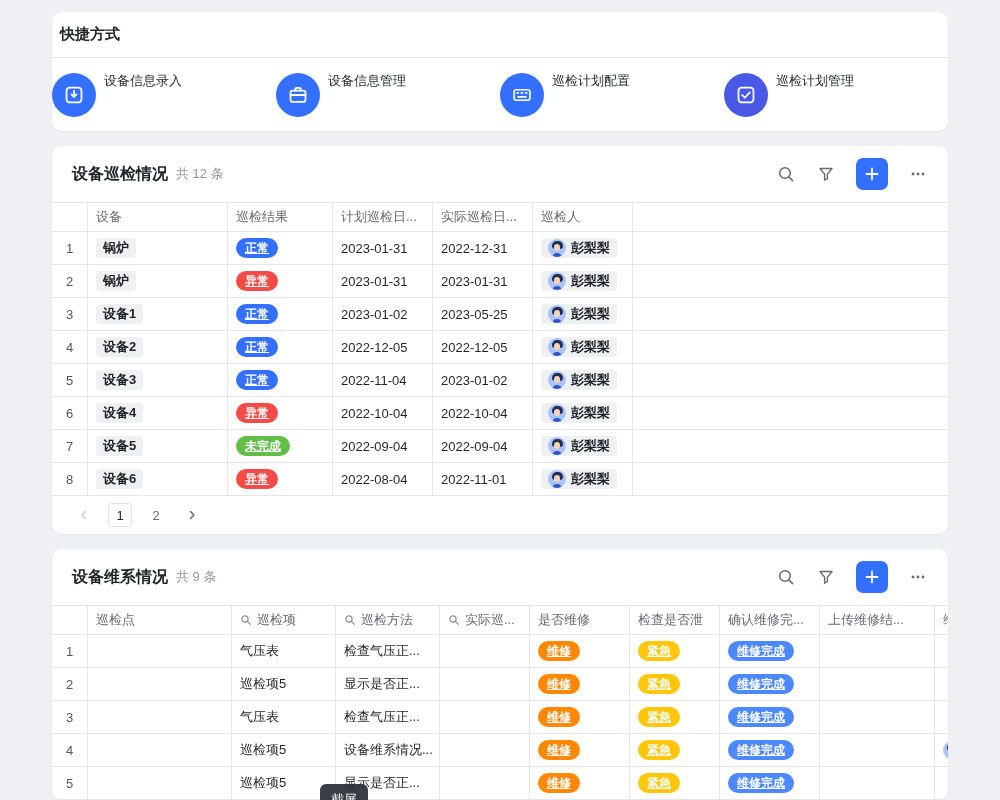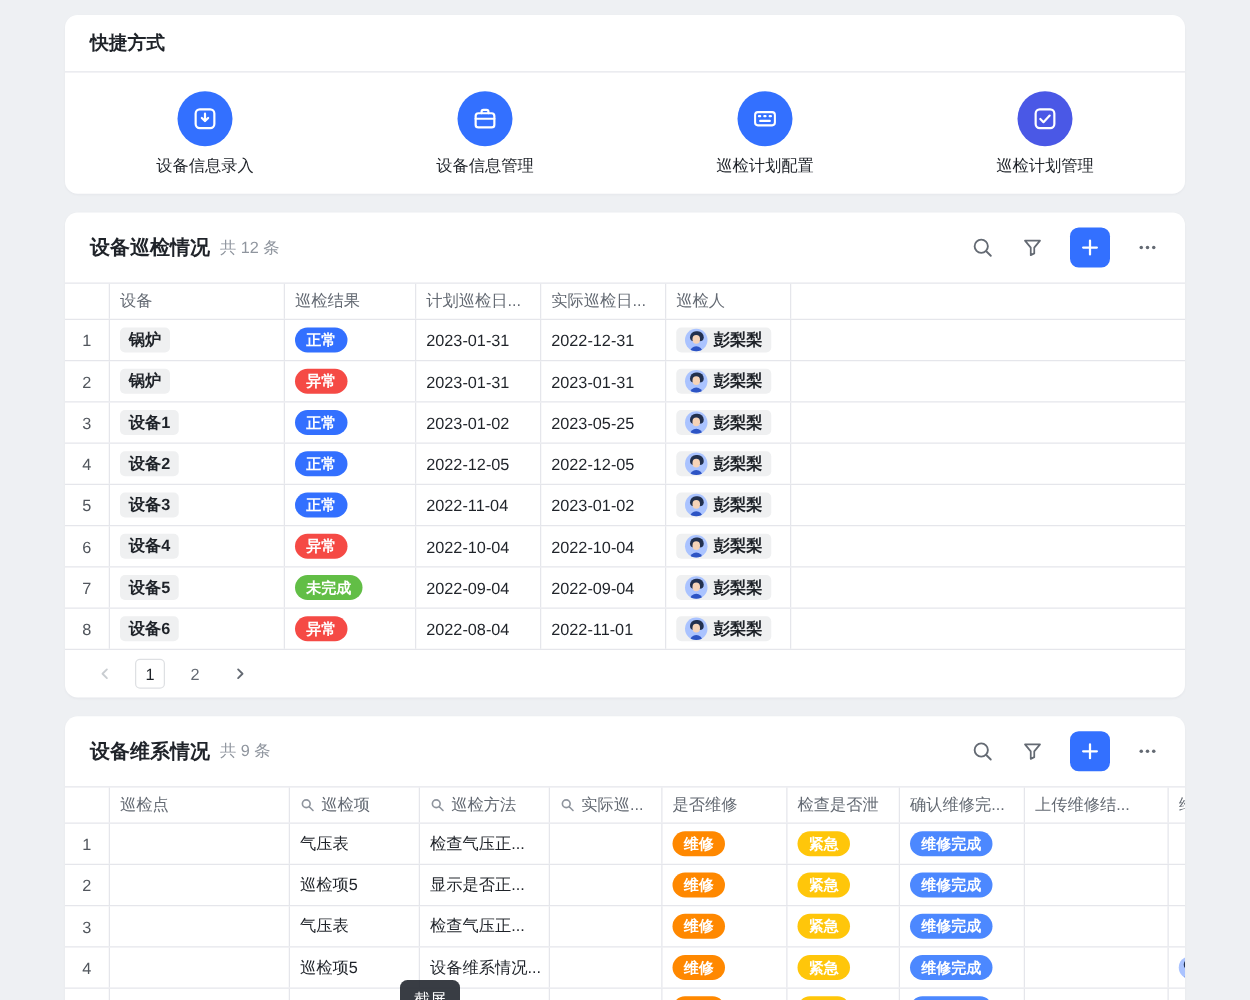--- a/index.html
+++ b/index.html
@@ -8,45 +8,45 @@
     background:#eef0f3;
     font-family:"Liberation Sans","DejaVu Sans",sans-serif;
     color:#1f2329;
     overflow:hidden;
     position:relative;
   }
   .page { position:absolute; inset:0; padding:12px 52px 0; overflow:hidden; }
   .card { background:#fff; border-radius:10px; margin-bottom:15px; overflow:hidden; box-shadow:0 1px 2px rgba(31,35,41,.04); }
 
   
-  .sc-title-row { padding:13px 20px; border-bottom:1px solid #e5e6eb; }
+  .sc-title-row { padding:13px 8px; border-bottom:1px solid #e5e6eb; }
   .sc-title-row h2 { font-size:15px; font-weight:700; }
   .shortcut-row { display:flex; padding:15px 0 14px; }
-  .shortcut { flex:1; display:flex; flex-direction:column; align-items:center; gap:8px; cursor:pointer; }
+  .shortcut { flex:1; display:flex; flex-direction:row; align-items:flex-start; gap:8px; cursor:pointer; }
   .shortcut-icon { width:44px; height:44px; border-radius:50%; display:flex; align-items:center; justify-content:center; }
   .shortcut-label { font-size:13px; color:#1f2329; line-height:16px; }
 
   
   .card-head { display:flex; align-items:center; padding:0 20px; height:56px; }
   .card-head h2 { font-size:16px; font-weight:700; }
   .count { margin-left:8px; color:#8f959e; font-size:13px; }
   .tools { margin-left:auto; display:flex; align-items:center; gap:20px; }
   .icon-btn { width:20px; height:20px; display:flex; align-items:center; justify-content:center; cursor:pointer; background:none; border:none; }
   .add-btn { width:32px; height:32px; border-radius:7px; background:#3370ff; border:none; display:flex; align-items:center; justify-content:center; cursor:pointer; }
 
   .tbl { width:100%; font-size:13px; }
   .thead { display:flex; height:30px; border-top:1px solid #e5e6eb; border-bottom:1px solid #e5e6eb; color:#646a73; }
   .trow { display:flex; height:33px; border-bottom:1px solid #e5e6eb; }
   .cell { display:flex; align-items:center; gap:5px; padding:0 8px; border-right:1px solid #e5e6eb; height:100%; overflow:hidden; white-space:nowrap; flex:none; }
   .cell.num { justify-content:center; color:#51565d; padding:0 4px; }
   .cell.filler { flex:1 1 auto; border-right:none; }
   .th { font-weight:400; }
 
   .tag { background:#eff0f1; border-radius:4px; padding:1px 7px; display:inline-flex; align-items:center; gap:5px; max-width:100%; font-size:13px; line-height:18px;font-weight:bold; }
-  .badge { color:#fff; font-size:12px; font-weight:600; border-radius:10px; padding:0 9px; line-height:20px; height:20px; display:inline-flex; align-items:center; }
+  .badge { color:#fff; font-size:12px; font-weight:600; border-radius:10px; padding:0 9px; line-height:20px; height:20px; display:inline-flex; align-items:center;text-decoration:underline; }
 
   .avatar { width:18px; height:18px; border-radius:50%; background:#aac3ff; position:relative; overflow:hidden; flex:none; display:inline-block; }
   .avatar i { position:absolute; display:block; }
   .avatar .hair { top:2px; left:3.5px; width:11px; height:8px; border-radius:6px 6px 4px 4px; background:#22304e; }
   .avatar .face { top:5px; left:6px; width:6px; height:6.5px; border-radius:50%; background:#f6d3b8; }
   .avatar .torso { bottom:-2px; left:4px; width:10px; height:6px; border-radius:5px 5px 0 0; background:#2d54c4; }
 
   .pagination { display:flex; align-items:center; gap:12px; padding:0 20px; height:38px; }
   .pg { min-width:24px; height:24px; display:flex; align-items:center; justify-content:center; font-size:13px; color:#646a73; cursor:pointer; }
   .pg.current { border:1px solid #dee0e3; border-radius:4px; background:#fff; color:#1f2329; }

